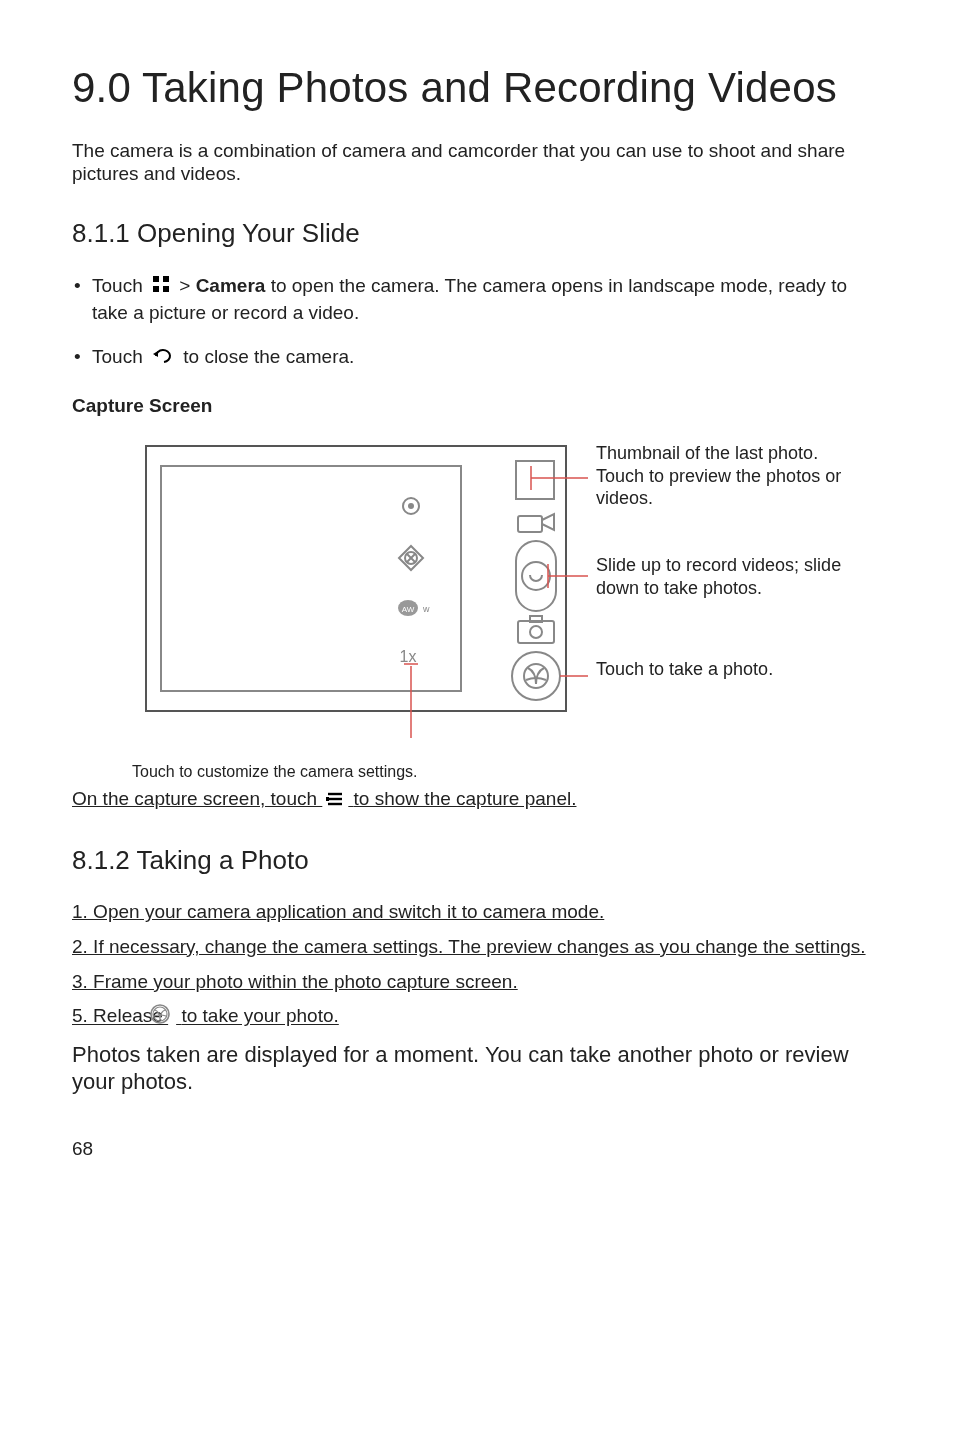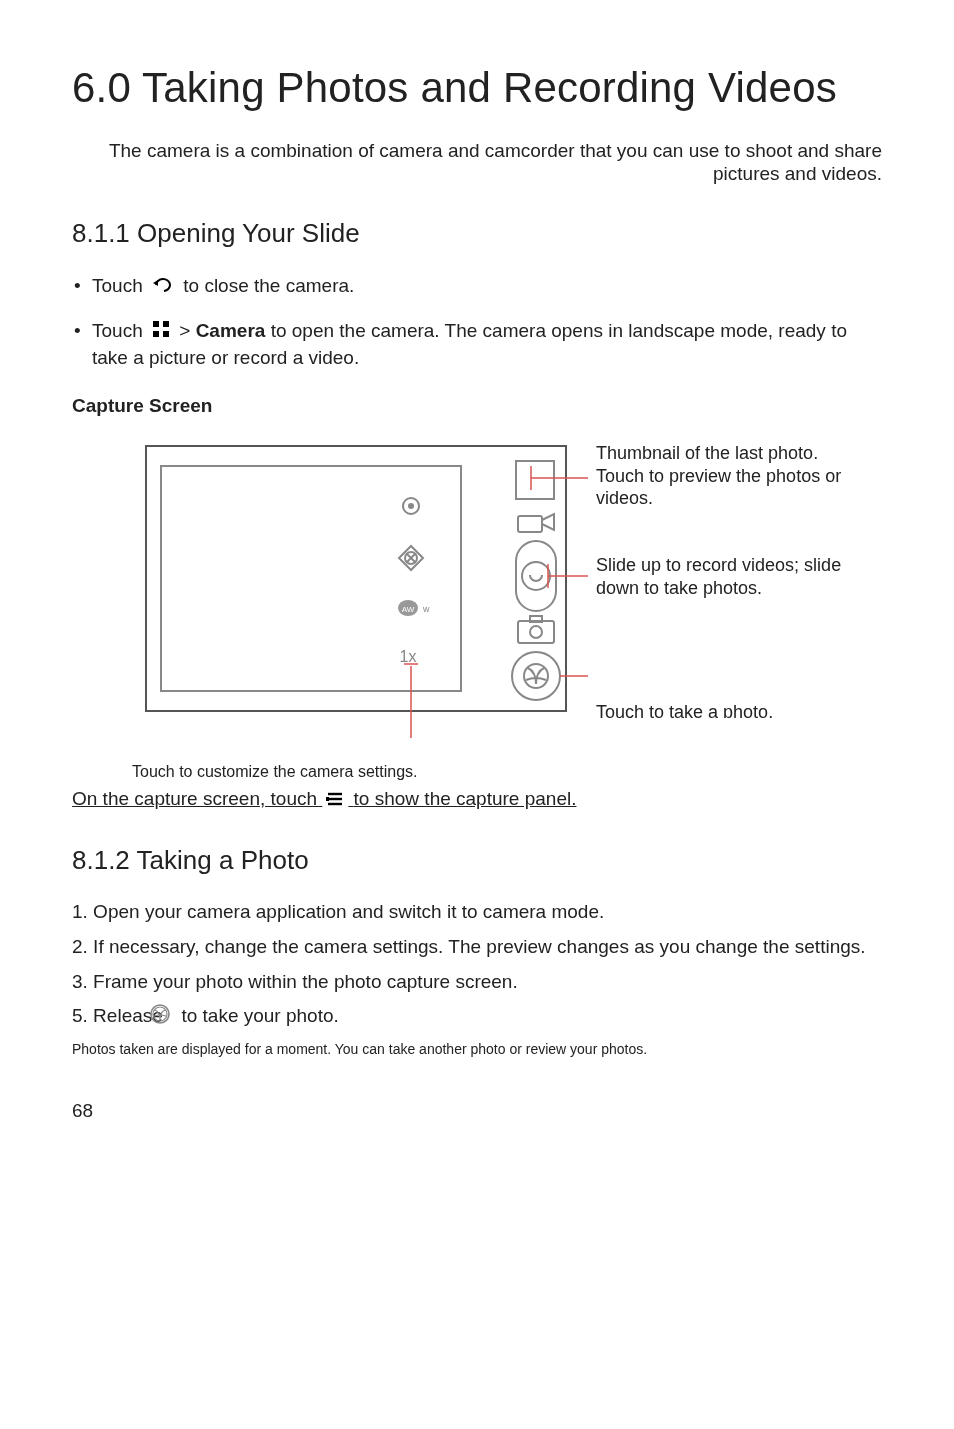--- a/index.html
+++ b/index.html
@@ -14,21 +14,20 @@
   h1 {
     font-size: 42px;
     font-weight: normal;
     margin: 0 0 22px 0;
     letter-spacing: 0.2px;
   }
   p.intro {
     font-size: 19px;
     margin: 0 0 30px 0;
     line-height: 1.25;
-    text-align: right;
   }
   h2 {
     font-size: 26px;
     font-weight: normal;
     margin: 10px 0 22px 0;
   }
   ul.bullets {
     list-style: none;
     padding: 0;
     margin: 0 0 22px 0;
@@ -68,70 +67,71 @@
   .after-diagram {
     font-size: 19px;
     margin: 0 0 30px 0;
     text-decoration: underline;
   }
   ol.steps {
     list-style: none;
     padding: 0;
     margin: 16px 0 6px 0;
     counter-reset: step;
+    text-decoration: underline;
   }
   ol.steps li {
     font-size: 19px;
     margin-bottom: 10px;
     padding-left: 22px;
     text-indent: -22px;
     line-height: 1.3;
   }
   .conclusion {
-    font-size: 14px;
+    font-size: 22px;
     margin: 0 0 40px 0;
     line-height: 1.25;
   }
   .pagenum {
     font-size: 19px;
   }
   b { font-weight: bold; }
 </style>
 </head>
 <body>
 
-<h1>6.0  Taking Photos and Recording Videos</h1>
+<h1>9.0  Taking Photos and Recording Videos</h1>
 
 <p class="intro">The camera is a combination of camera and camcorder that you can use to shoot and share pictures and videos.</p>
 
 <h2>8.1.1  Opening Your Slide</h2>
 
 <ul class="bullets">
-  <li>
-    <span>Touch</span>
-    <span class="icon-inline">
-      <svg width="22" height="16" viewBox="0 0 22 16">
-        <path d="M 4 8 A 7 6 0 1 1 12 14" fill="none" stroke="#000" stroke-width="2"></path>
-        <path d="M 1 6 L 6 3 L 6 9 Z" fill="#000"></path>
-      </svg>
-    </span>
-    <span> to close the camera.</span>
-  </li>
   <li>
     <span>Touch</span>
     <span class="icon-inline">
       <svg width="18" height="18" viewBox="0 0 18 18">
         <rect x="1" y="1" width="6" height="6" fill="#000"></rect>
         <rect x="11" y="1" width="6" height="6" fill="#000"></rect>
         <rect x="1" y="11" width="6" height="6" fill="#000"></rect>
         <rect x="11" y="11" width="6" height="6" fill="#000"></rect>
       </svg>
     </span>
     <span> &gt; </span><b>Camera</b><span> to open the camera. The camera opens in landscape mode, ready to take a picture or record a video.</span>
   </li>
+  <li>
+    <span>Touch</span>
+    <span class="icon-inline">
+      <svg width="22" height="16" viewBox="0 0 22 16">
+        <path d="M 4 8 A 7 6 0 1 1 12 14" fill="none" stroke="#000" stroke-width="2"></path>
+        <path d="M 1 6 L 6 3 L 6 9 Z" fill="#000"></path>
+      </svg>
+    </span>
+    <span> to close the camera.</span>
+  </li>
 </ul>
 
 <div class="subhead">Capture Screen</div>
 
 <div class="diagram-wrap">
 <svg width="750" height="315" viewBox="0 0 750 315">
 
   <rect x="20" y="10" width="420" height="265" fill="none" stroke="#555" stroke-width="2"></rect>
 
   <rect x="35" y="30" width="300" height="225" fill="none" stroke="#888" stroke-width="2"></rect>
@@ -190,21 +190,21 @@
 
   <line x1="434" y1="240" x2="462" y2="240" stroke="#d9534f" stroke-width="1.5"></line>
 
   <foreignObject x="470" y="6" width="270" height="100">
     <div xmlns="http://www.w3.org/1999/xhtml" style="font-family:Arial;font-size:18px;line-height:1.25;">Thumbnail of the last photo. Touch to preview the photos or videos.</div>
   </foreignObject>
   <foreignObject x="470" y="118" width="270" height="80">
     <div xmlns="http://www.w3.org/1999/xhtml" style="font-family:Arial;font-size:18px;line-height:1.25;">Slide up to record videos; slide down to take photos.</div>
   </foreignObject>
   <foreignObject x="470" y="222" width="270" height="60">
-    <div xmlns="http://www.w3.org/1999/xhtml" style="font-family:Arial;font-size:18px;line-height:1.25;margin-top:43px;">Touch to take a photo.</div>
+    <div xmlns="http://www.w3.org/1999/xhtml" style="font-family:Arial;font-size:18px;line-height:1.25;">Touch to take a photo.</div>
   </foreignObject>
 </svg>
 </div>
 
 <div class="diagram-caption">Touch to customize the camera settings.</div>
 
 <p class="after-diagram">
   <span>On the capture screen, touch </span>
   <span class="icon-inline">
     <svg width="18" height="16" viewBox="0 0 18 16">

